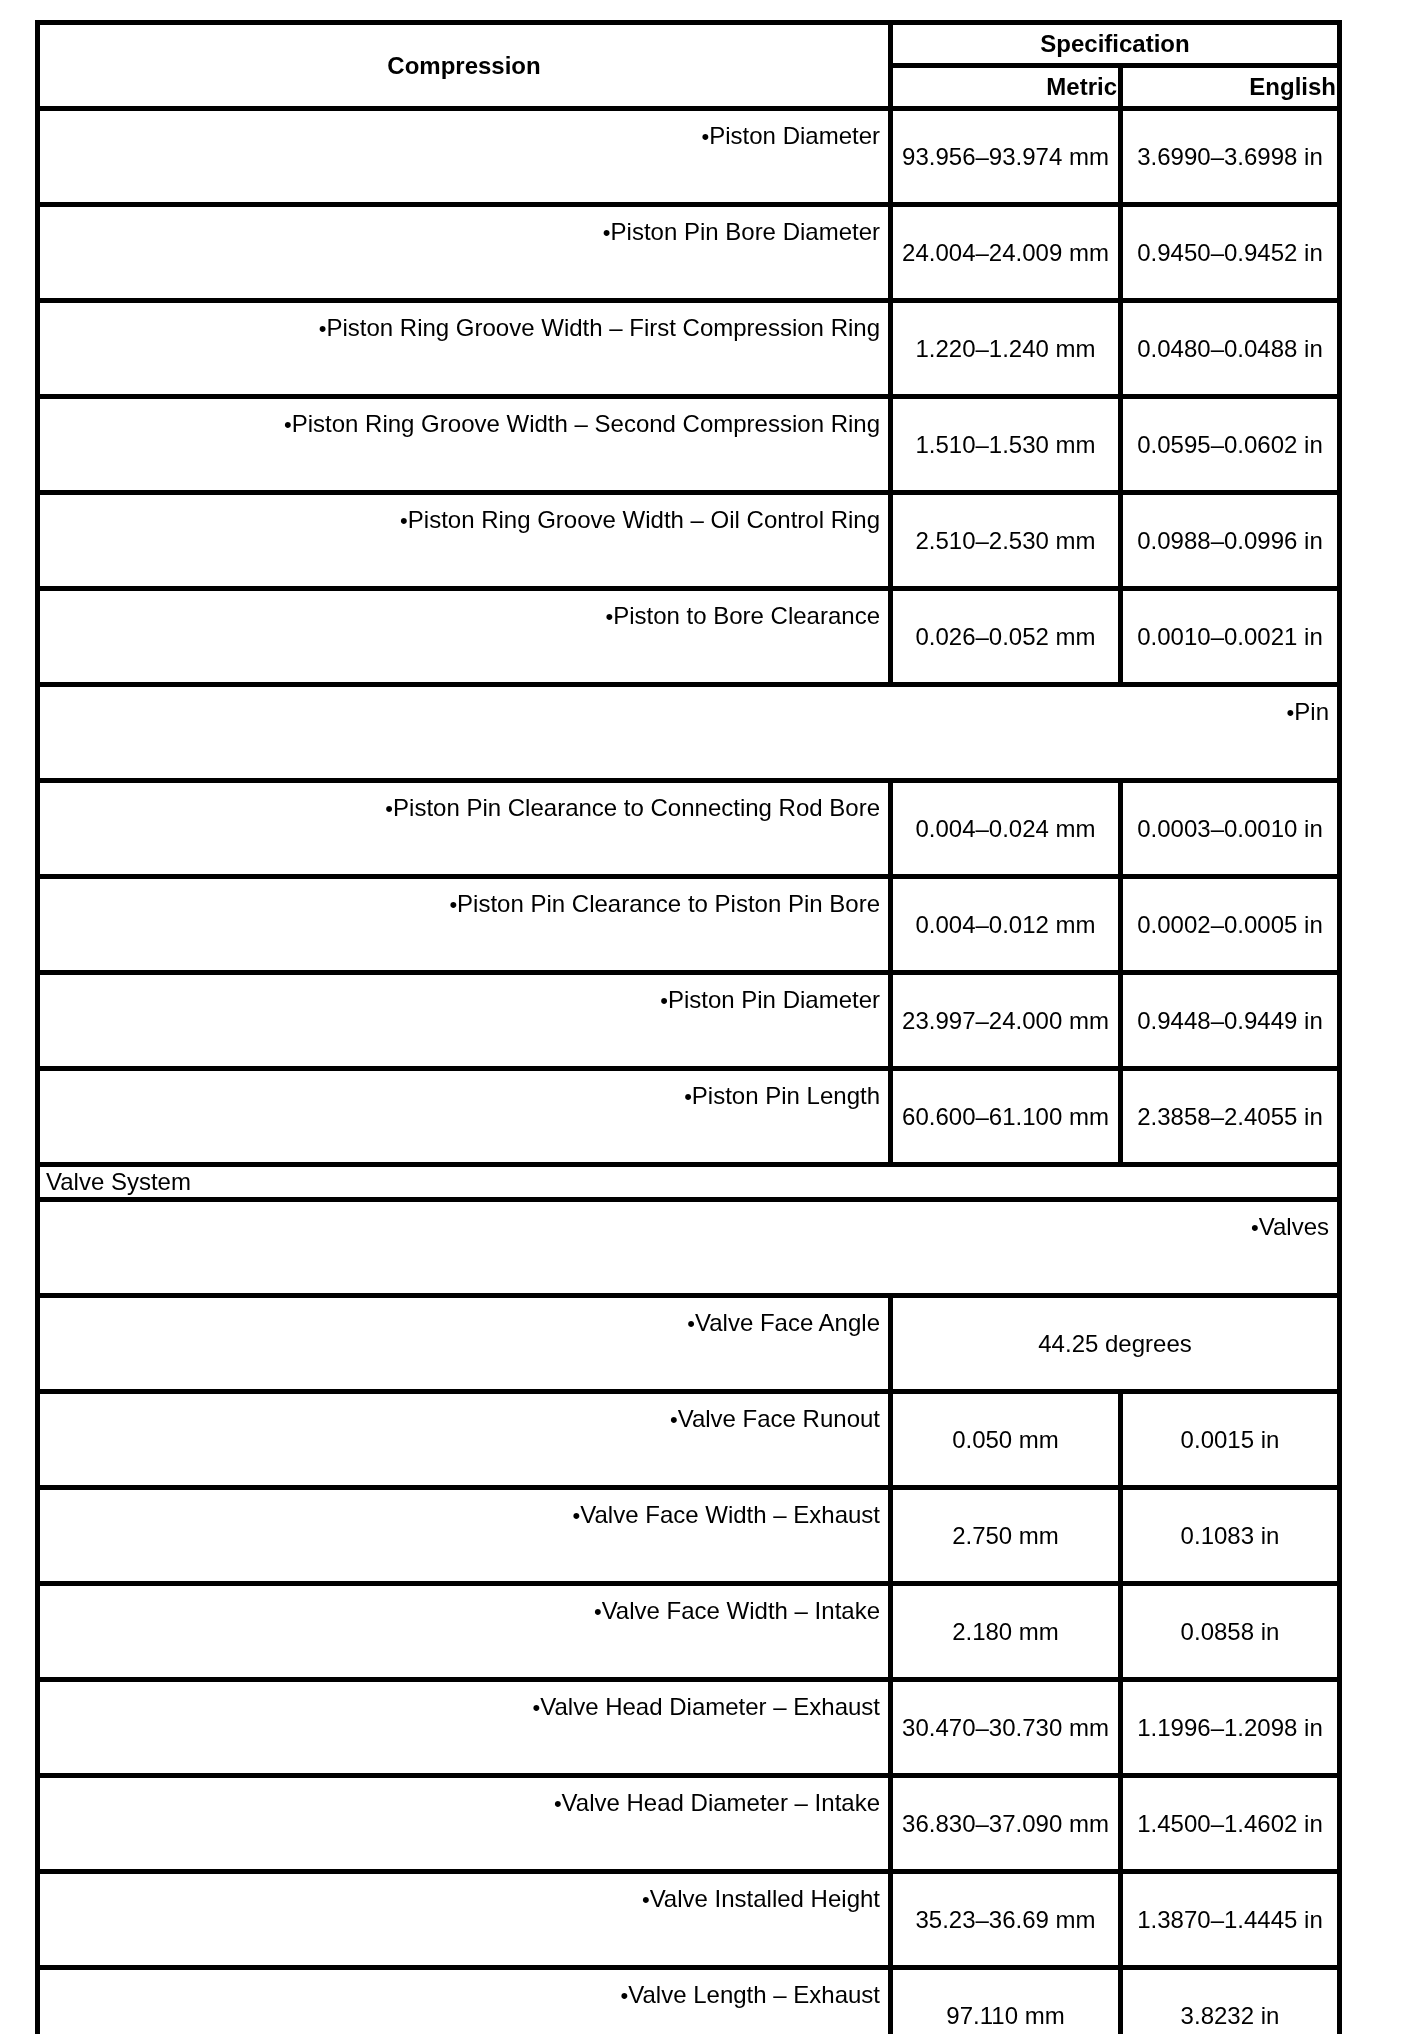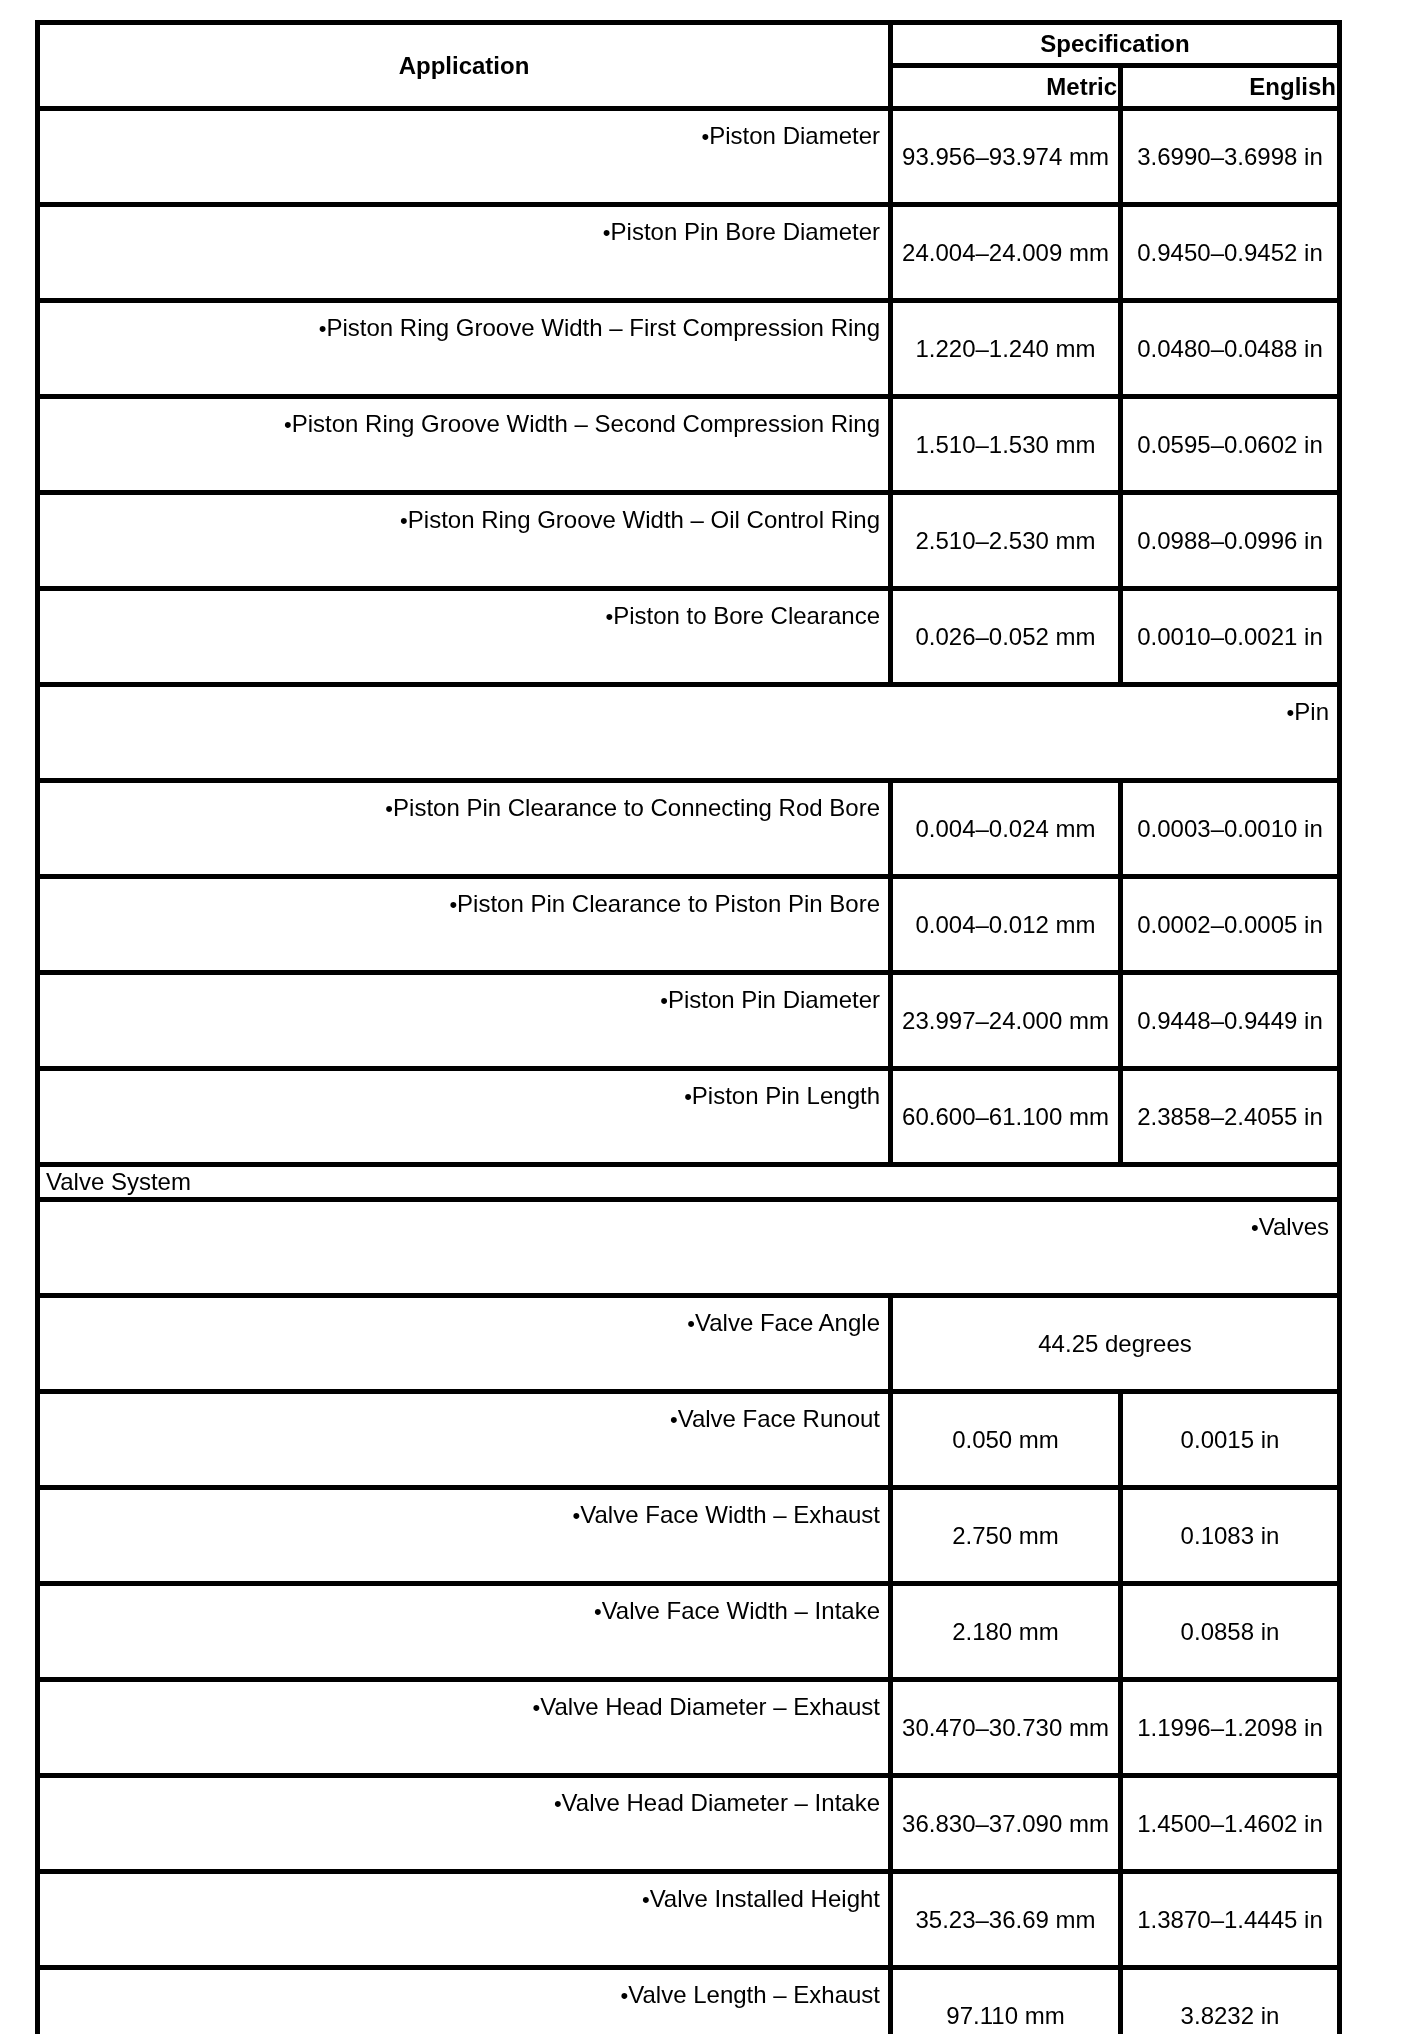--- a/index.html
+++ b/index.html
@@ -81,21 +81,21 @@
 
 <div id="page">
   <table class="spec">
     <colgroup>
       <col style="width:853px">
       <col style="width:230px">
       <col style="width:219px">
     </colgroup>
     <thead>
       <tr>
-        <th class="app-h" rowspan="2">Application</th>
+        <th class="app-h" rowspan="2">Compression</th>
         <th class="spec-h" colspan="2">Specification</th>
       </tr>
       <tr>
         <th class="unit-h">Metric</th>
         <th class="unit-h">English</th>
       </tr>
     </thead>
     <tbody id="rows">
         <tr class="data">
           <td class="app"><span class="bullet">•</span><span>Piston Diameter</span></td>

